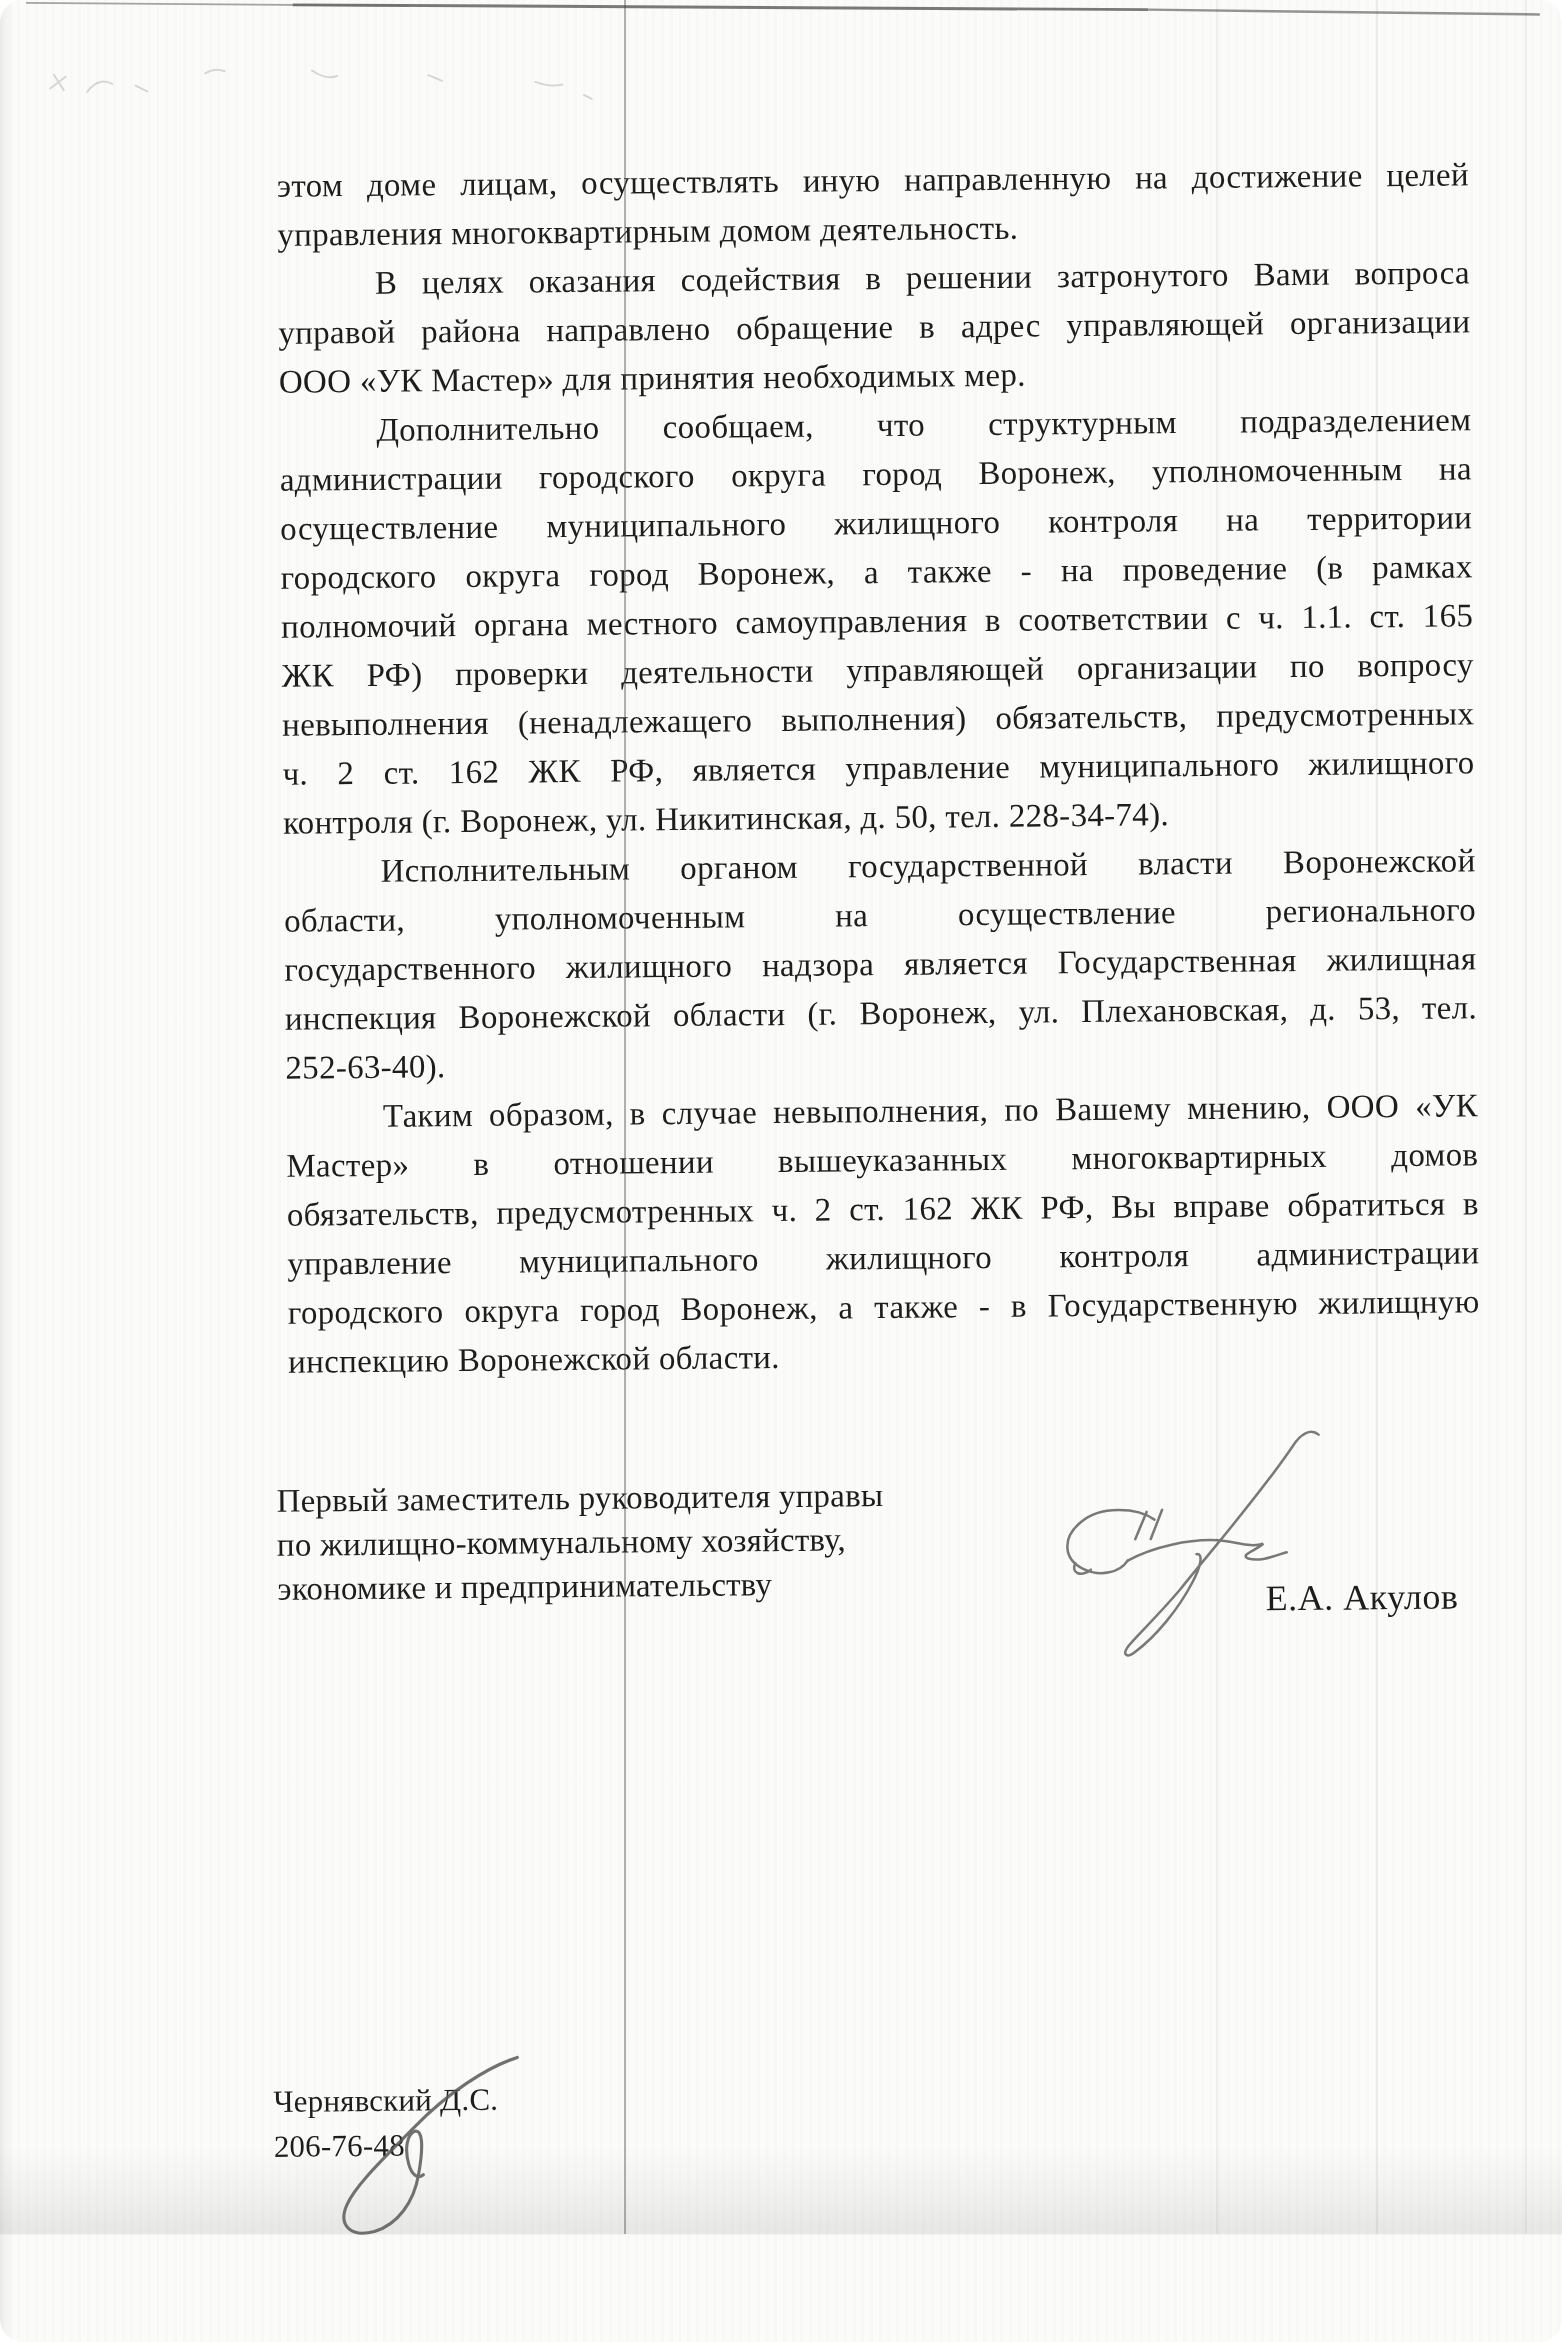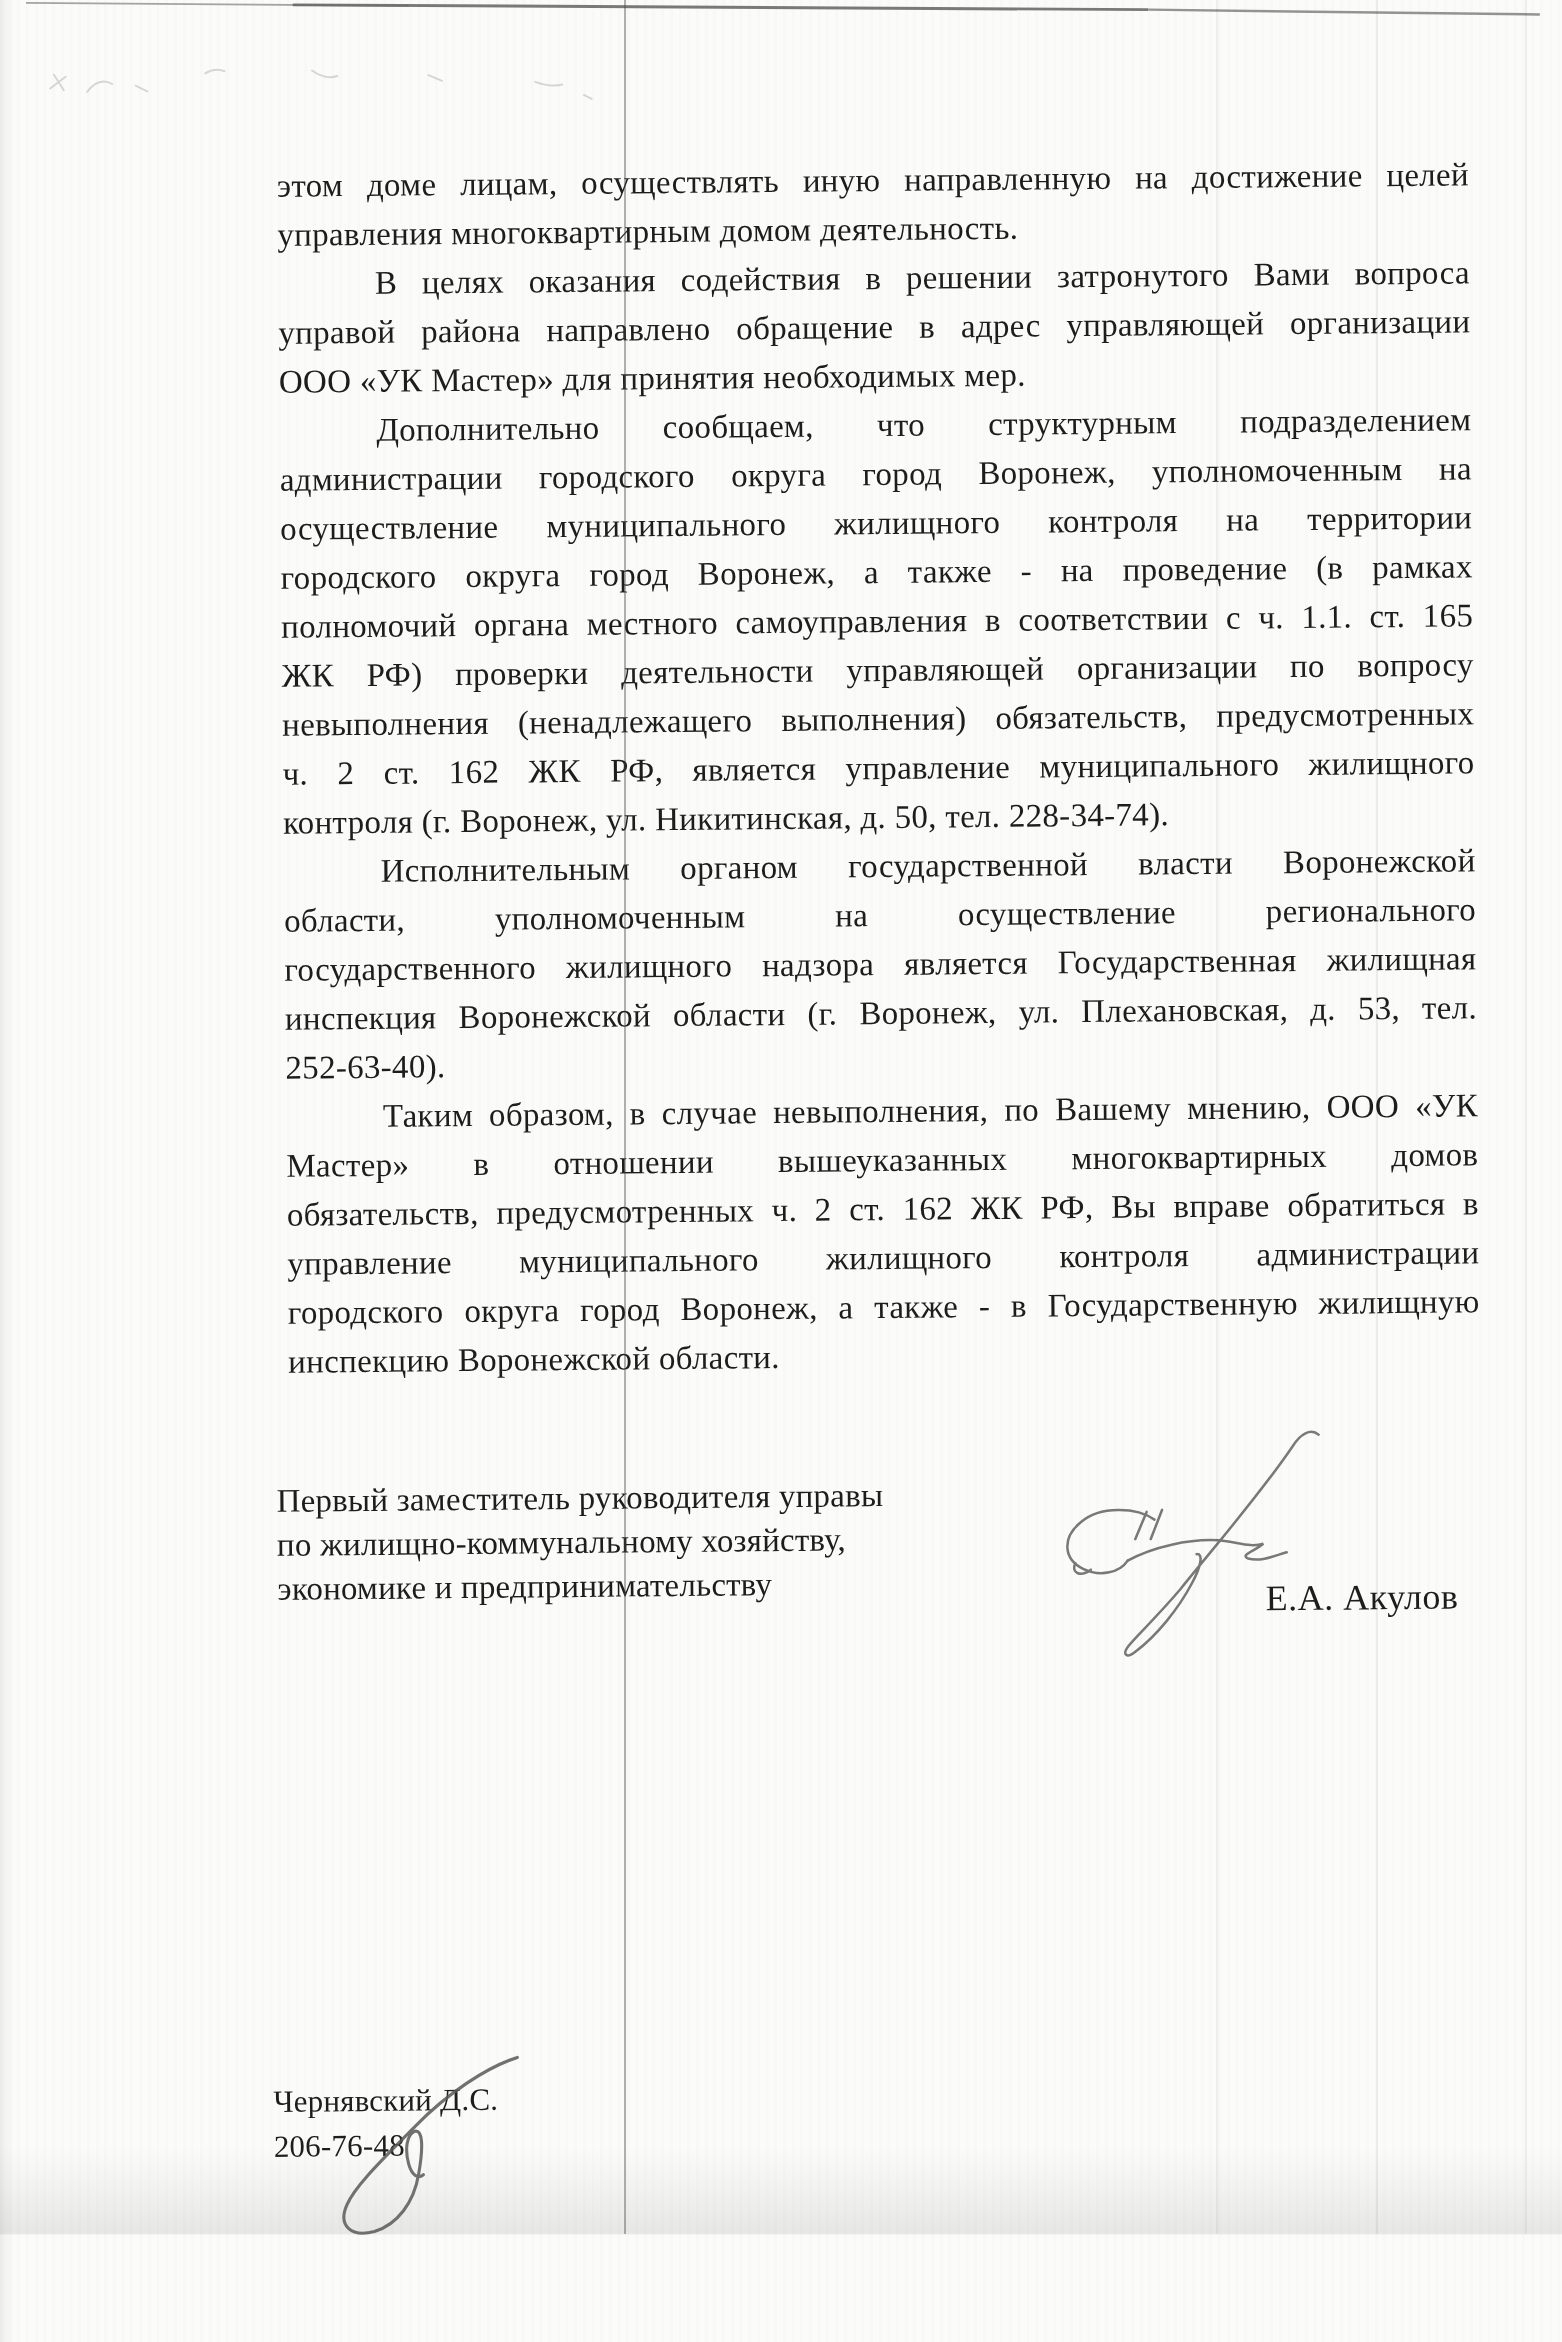--- a/index.html
+++ b/index.html
@@ -3,20 +3,21 @@
 <meta charset="utf-8">
 <style>
   html, body { margin:0; padding:0; }
   body { width:1562px; height:2342px; overflow:hidden; background:#ffffff; }
   .page {
     position:relative; width:1562px; height:2342px;
     background:#fbfbf9;
     font-family:"Liberation Serif", serif;
     color:#1d1d1d;
     overflow:hidden;
+    border-radius:23px;
   }
   .texture {
     position:absolute; inset:0; pointer-events:none;
     background:repeating-linear-gradient(90deg, rgba(0,0,0,0.012) 0 2.9px, rgba(0,0,0,0) 2.9px 8.7px);
   }
   .content { position:absolute; inset:0; transform:rotate(-0.55deg); transform-origin:50% 48%; }
 
   
   .bodytext {
     position:absolute; left:286px; top:157px; width:1192px;

